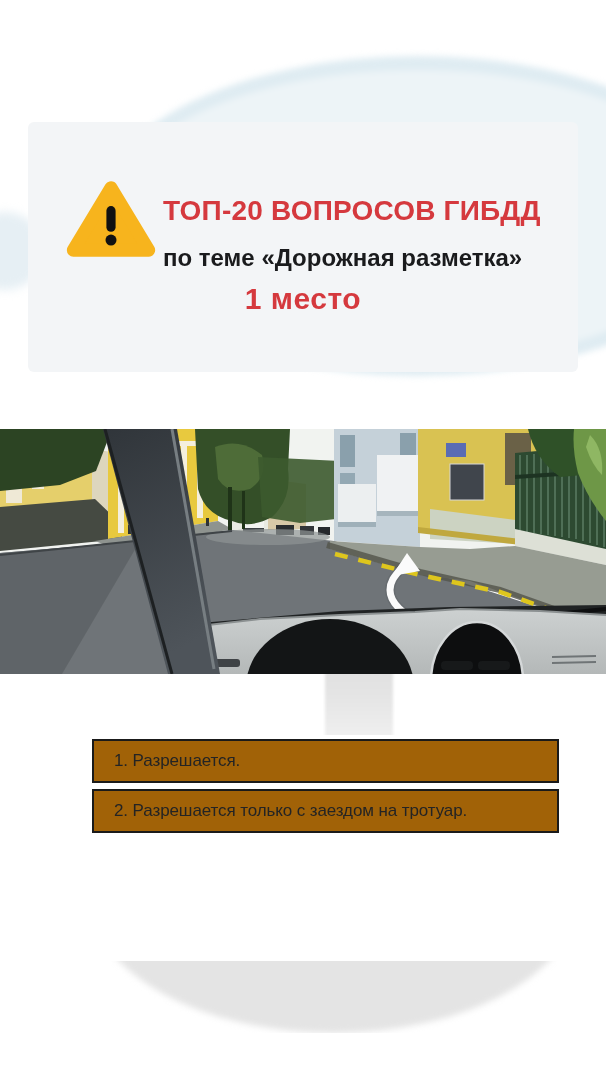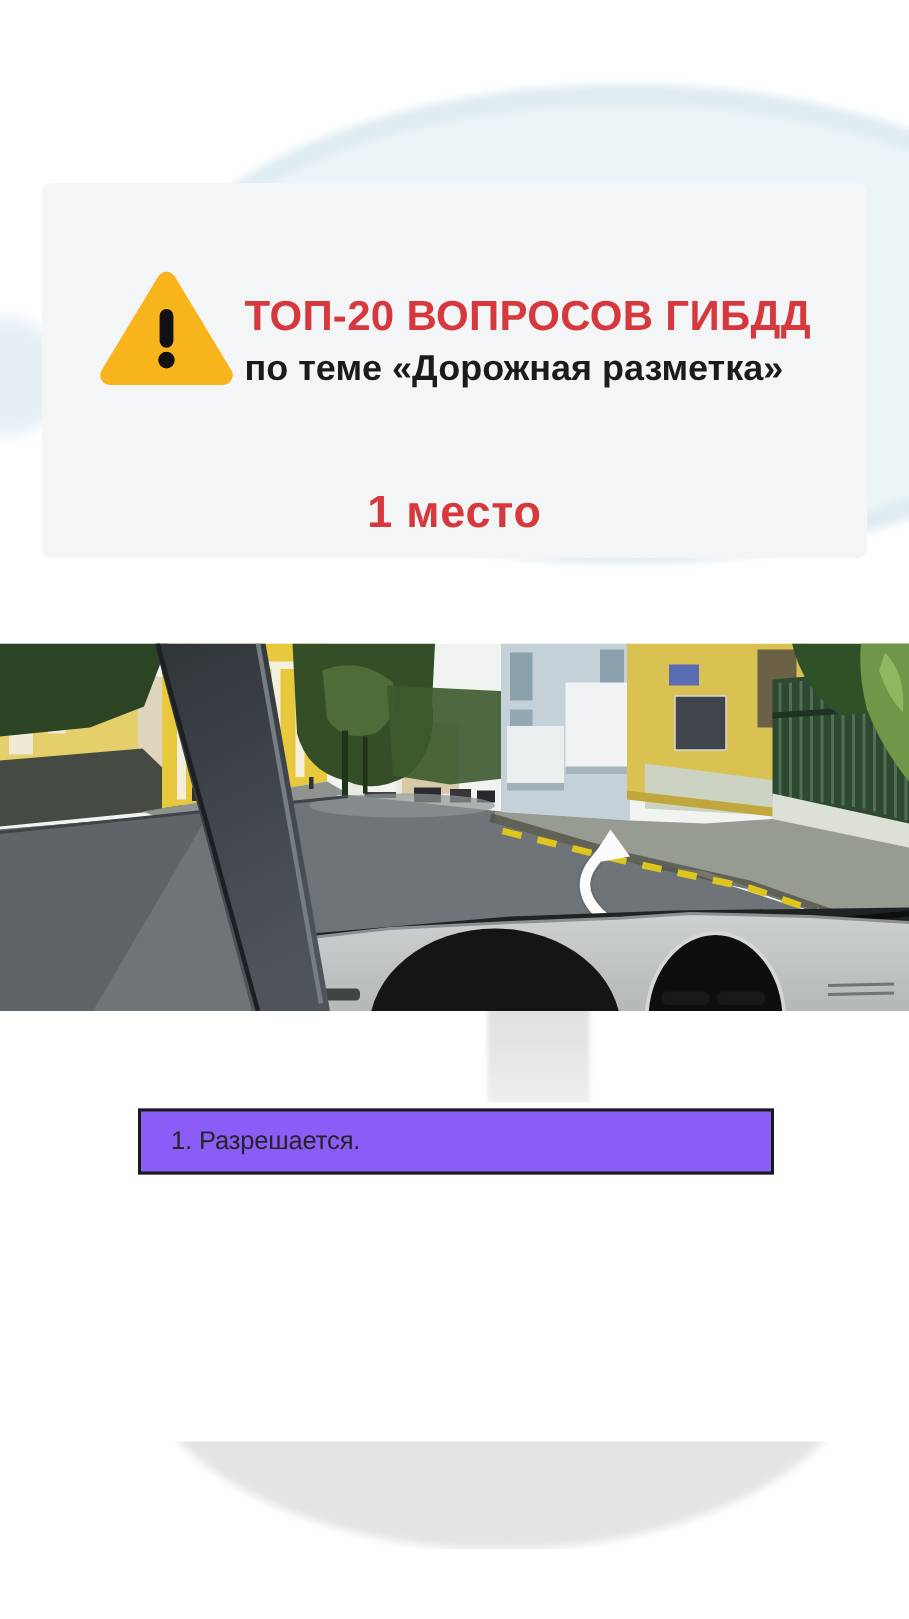--- a/index.html
+++ b/index.html
@@ -33,37 +33,37 @@
     position:absolute;left:28px;top:122px;width:550px;height:250px;
     background:#f3f5f7;border-radius:6px;
   }
   .warn-svg{position:absolute;left:37px;top:56px;width:92px;height:80px;}
   .titles{position:absolute;left:135px;top:74px;width:410px;}
   .title{
     font-size:28px;line-height:1.1;font-weight:800;color:#d5393e;letter-spacing:.2px;
     white-space:nowrap;
   }
   .subtitle{
-    font-size:24px;line-height:1.15;font-weight:700;color:#1a1b1d;margin-top:5px;
+    font-size:24px;line-height:1.15;font-weight:700;color:#1a1b1d;margin-top:17px;
     white-space:nowrap;
   }
   .rank{
     position:absolute;left:0;top:160px;width:100%;text-align:center;
-    font-size:30px;font-weight:800;color:#d5393e;letter-spacing:.5px;margin-top:43px;
+    font-size:30px;font-weight:800;color:#d5393e;letter-spacing:.5px;
   }
   
   .photo{position:absolute;left:0;top:429px;width:606px;height:245px;}
   
   .answers{
     position:absolute;left:0;top:735px;width:606px;height:226px;background:#ffffff;
     padding-top:4px;box-sizing:border-box;
   }
   .answer{
-    box-sizing:border-box;margin-left:92px;width:424px;min-height:44px;
-    border:2px solid #1a1a1a;background:#8b5cf6;display:flex;align-items:center;
+    box-sizing:border-box;margin-left:92px;width:467px;min-height:44px;
+    border:2px solid #1a1a1a;background:#a16207;display:flex;align-items:center;
     padding:2px 20px;margin-bottom:6px;
     font-size:17px;line-height:1.15;color:#242424;letter-spacing:-.1px;cursor:pointer;
   }
 </style>
 </head>
 <body>
 
 <div class="canvas">
 
   <div class="decor-top"></div>
@@ -222,19 +222,22 @@
       <polygon points="103,0 177,0 220,245 168,245" fill="url(#pil)"></polygon>
       <line x1="172" y1="0" x2="214" y2="240" stroke="#777e82" stroke-width="3"></line>
       <line x1="105" y1="0" x2="172" y2="245" stroke="#1d2022" stroke-width="3"></line>
     </g>
   </svg>
 
   <div class="answers">
     <div class="answer">
       <span>1. Разрешается.</span>
     </div>
+    <div class="answer">
+      <span>2. Разрешается только с заездом на тротуар.</span>
+    </div>
   </div>
 
   <div class="decor-bottom-clip">
     <div class="decor-bottom-ellipse"></div>
   </div>
 
 </div>
 
 </body></html>

